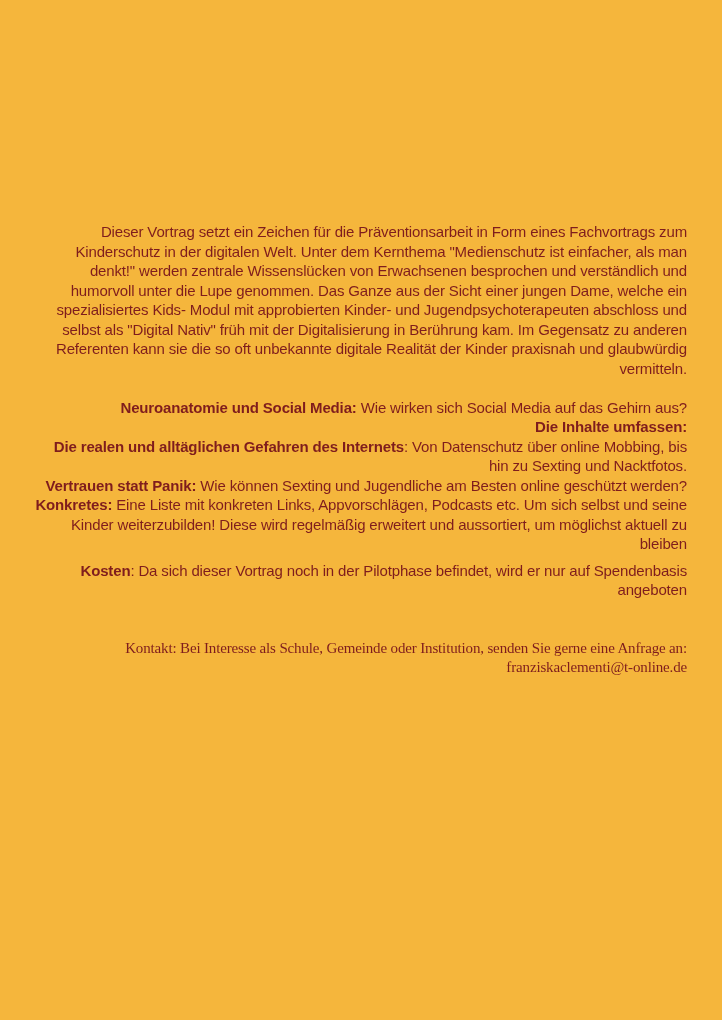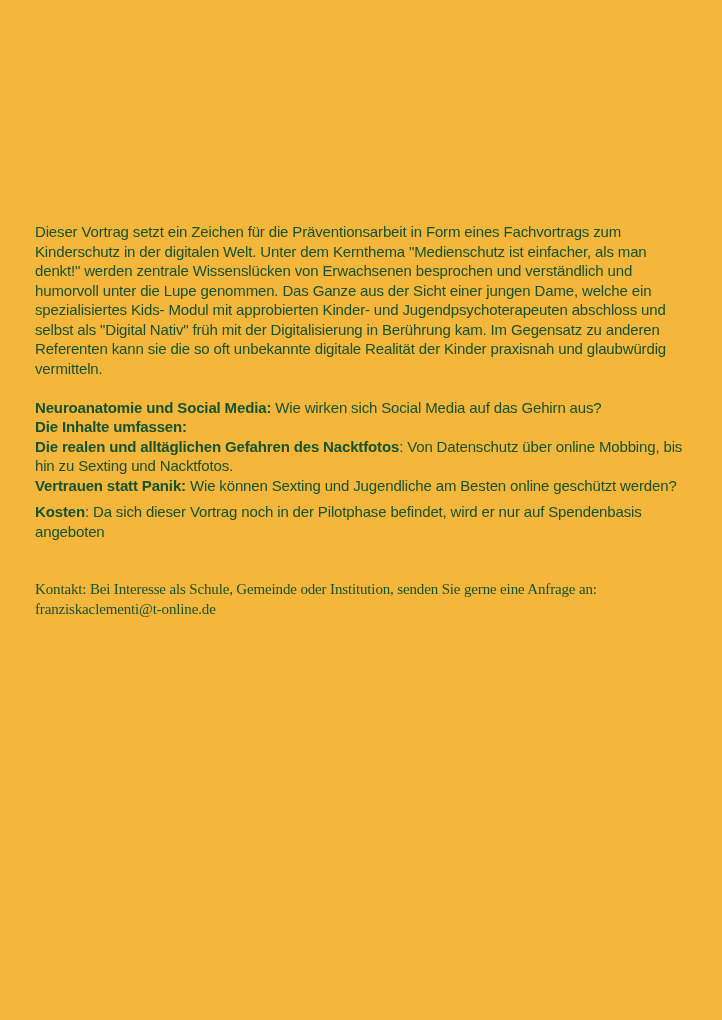--- a/index.html
+++ b/index.html
@@ -14,26 +14,26 @@
   }
   .page {
     width: 722px;
     height: 1020px;
     position: relative;
   }
   .content {
     width: 652px;
     margin: 0 auto;
     padding-top: 222px;
-    text-align: left;
+    text-align: right;
     font-family: "Liberation Sans", sans-serif;
     font-size: 15px;
     line-height: 19.5px;
     letter-spacing: -0.15px;
-    color: #14532d;
+    color: #7f1d1d;
   }
   p { margin: 0; }
   strong, .bold { font-weight: 700; }
   .contents-block { margin-top: 19.5px; }
   .cost { margin-top: 7px; }
   .contact { margin-top: 39px; font-family: Liberation Serif, serif; }
   .block { display: block; }
 </style>
 </head>
 <body>
@@ -41,24 +41,25 @@
 <div class="page">
   <main class="content">
 
     <p class="para intro">Dieser Vortrag setzt ein Zeichen für die Präventionsarbeit in Form eines Fachvortrags zum Kinderschutz in der digitalen Welt. Unter dem Kernthema "Medienschutz ist einfacher, als man denkt!" werden zentrale Wissenslücken von Erwachsenen besprochen und verständlich und humorvoll unter die Lupe genommen. Das Ganze aus der Sicht einer jungen Dame, welche ein spezialisiertes Kids- Modul mit approbierten Kinder- und Jugendpsychoterapeuten abschloss und selbst als "Digital Nativ" früh mit der Digitalisierung in Berührung kam. Im Gegensatz zu anderen Referenten kann sie die so oft unbekannte digitale Realität der Kinder praxisnah und glaubwürdig vermitteln.</p>
 
     <section class="contents-block">
       <p class="line"><strong>Neuroanatomie und Social Media:</strong><span> Wie wirken sich Social Media auf das Gehirn aus?</span></p>
 
       <p class="line bold">Die Inhalte umfassen:</p>
 
-      <p class="line"><strong>Die realen und alltäglichen Gefahren des Nacktfotos</strong><span>: Von Datenschutz über online Mobbing, bis hin zu Sexting und Nacktfotos.</span></p>
+      <p class="line"><strong>Die realen und alltäglichen Gefahren des Internets</strong><span>: Von Datenschutz über online Mobbing, bis hin zu Sexting und Nacktfotos.</span></p>
 
       <p class="line"><strong>Vertrauen statt Panik:</strong><span> Wie können Sexting und Jugendliche am Besten online geschützt werden?</span></p>
 
+      <p class="line"><strong>Konkretes:</strong><span> Eine Liste mit konkreten Links, Appvorschlägen, Podcasts etc. Um sich selbst und seine Kinder weiterzubilden! Diese wird regelmäßig erweitert und aussortiert, um möglichst aktuell zu bleiben</span></p>
     </section>
 
     <p class="para cost"><strong>Kosten</strong><span>: Da sich dieser Vortrag noch in der Pilotphase befindet, wird er nur auf Spendenbasis angeboten</span></p>
 
     <p class="para contact">
       <span class="block">Kontakt: Bei Interesse als Schule, Gemeinde oder Institution, senden Sie gerne eine Anfrage an:</span>
       <span class="block">franziskaclementi@t-online.de</span>
     </p>
 
   </main>

